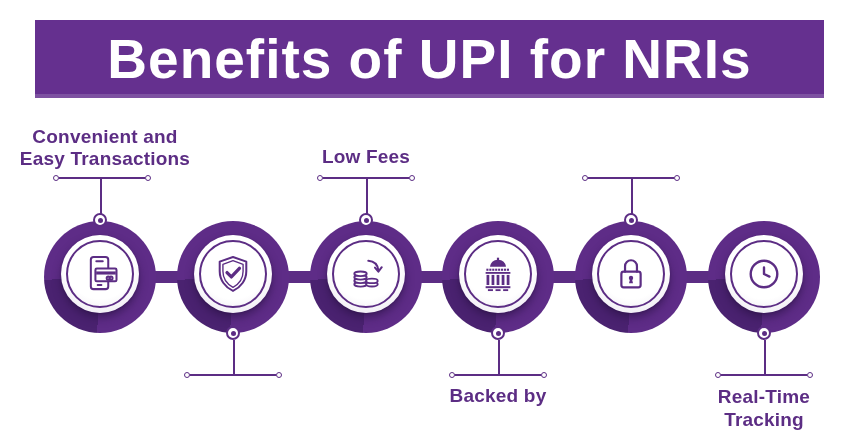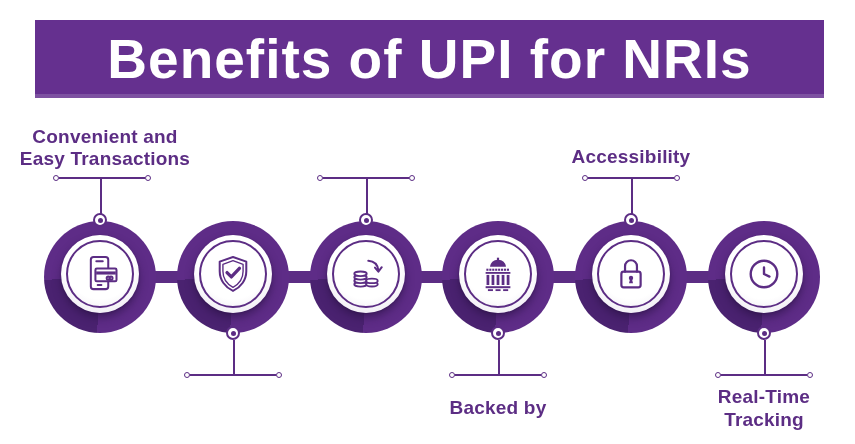--- a/index.html
+++ b/index.html
@@ -86,20 +86,23 @@
             <path stroke-width="3.6" d="M17.5 22.5 L22.2 27.2 L31 17.8"></path>
           </g>
         </svg>
       </div>
     </div>
   </div>
   <div class="anchor" style="left:226px;top:326px;"></div>
   <div class="vline" style="left:233px;top:340px;height:34px;"></div>
   <div class="rule" style="left:190px;top:374px;"></div>
 
+  <div class="label" style="left:256px;top:146px;">
+    <div>Low Fees</div>
+  </div>
   <div class="rule" style="left:323px;top:177px;"></div>
   <div class="vline" style="left:366px;top:177px;height:37px;"></div>
   <div class="anchor" style="left:359px;top:213px;"></div>
   <div class="circle" style="left:310px;top:221px;">
     <div class="btn">
       <div class="btn-ring">
         <svg viewBox="0 0 48 48">
           <g fill="none" stroke="currentColor" stroke-width="2.2" stroke-linecap="round" stroke-linejoin="round">
             <path d="M26.5 9.5 C33 10 36.8 13.8 37.4 19.8"></path>
             <path d="M33.8 17 L37.5 21.4 L41.2 16.6"></path>
@@ -143,27 +146,24 @@
               <rect x="21.3" y="40.6" width="5.5" height="2"></rect>
             <rect x="29.6" y="40.6" width="5.5" height="2"></rect>
           </g>
         </svg>
       </div>
     </div>
   </div>
   <div class="anchor" style="left:491px;top:326px;"></div>
   <div class="vline" style="left:498px;top:340px;height:34px;"></div>
   <div class="rule" style="left:455px;top:374px;"></div>
-  <div class="label bottom" style="left:388px;top:396px;">
+  <div class="label bottom" style="left:388px;top:384px;">
     <div>Backed by</div>
   </div>
 
-  <div class="label" style="left:521px;top:146px;">
-    <div>Accessibility</div>
-  </div>
   <div class="rule" style="left:588px;top:177px;"></div>
   <div class="vline" style="left:631px;top:177px;height:37px;"></div>
   <div class="anchor" style="left:624px;top:213px;"></div>
   <div class="circle" style="left:575px;top:221px;">
     <div class="btn">
       <div class="btn-ring">
         <svg viewBox="0 0 48 48">
           <g fill="none" stroke="currentColor" stroke-width="2.4" stroke-linecap="round" stroke-linejoin="round">
             <path d="M17.5 21.5 V15.5 a6.5 6.5 0 0 1 13 0 V21.5"></path>
             <rect x="13.5" y="21.5" width="21" height="17" rx="2.5"></rect>

